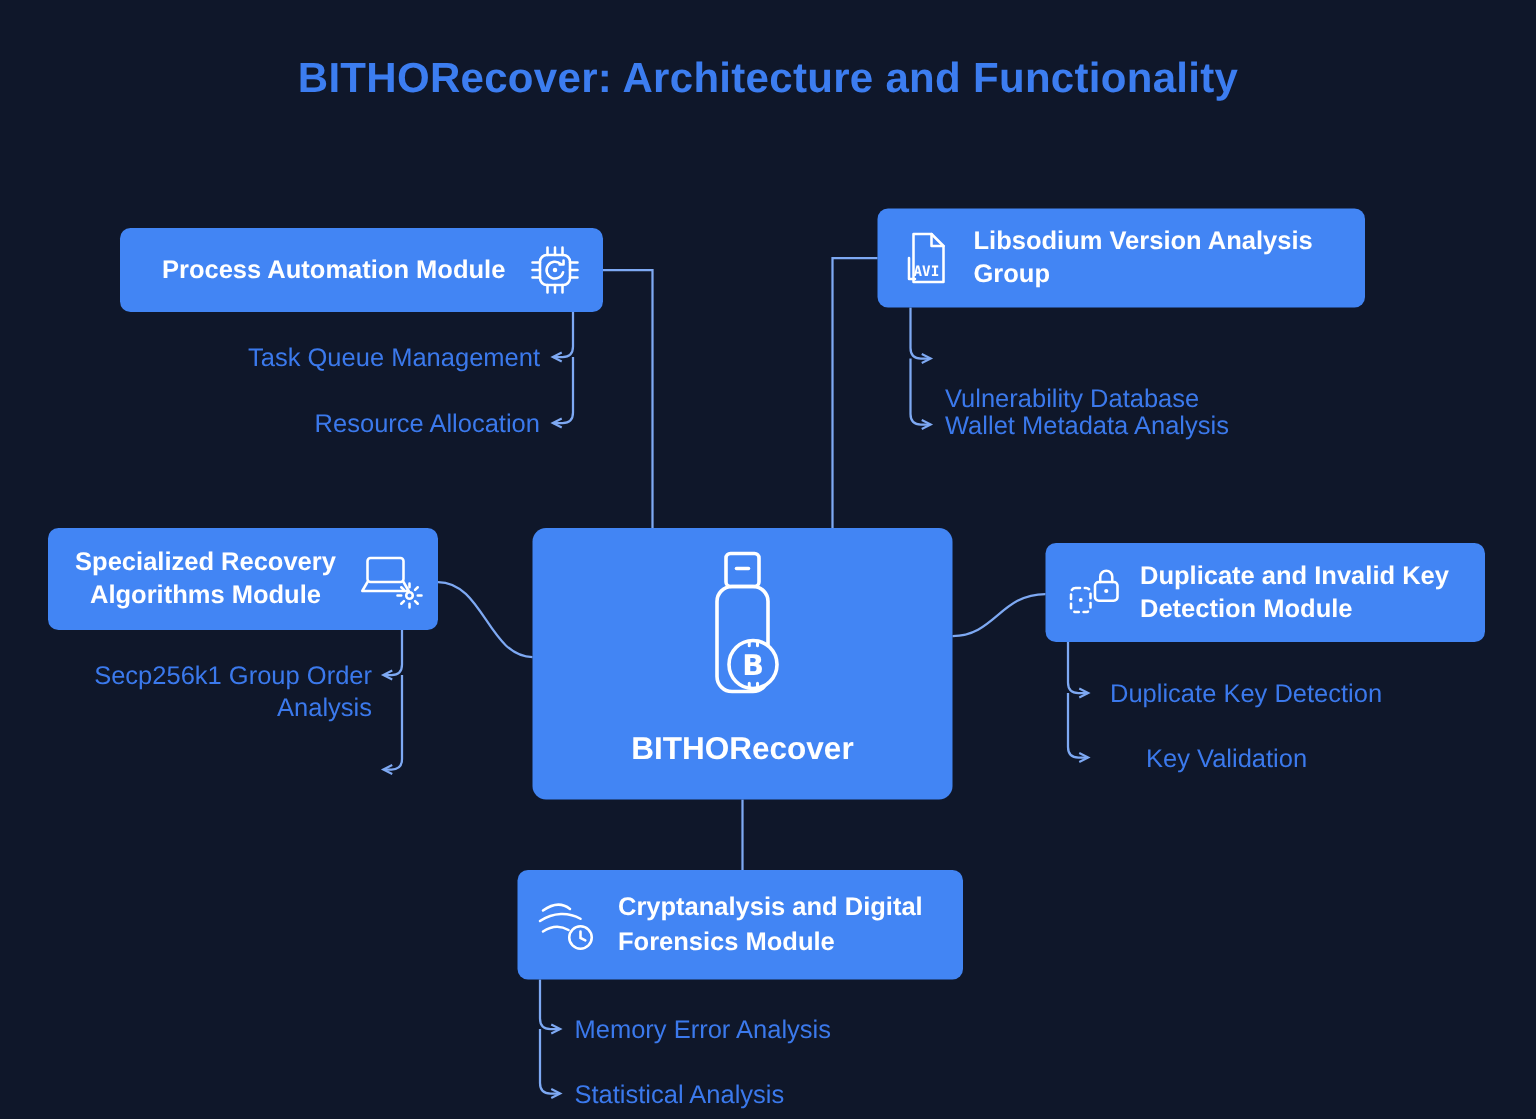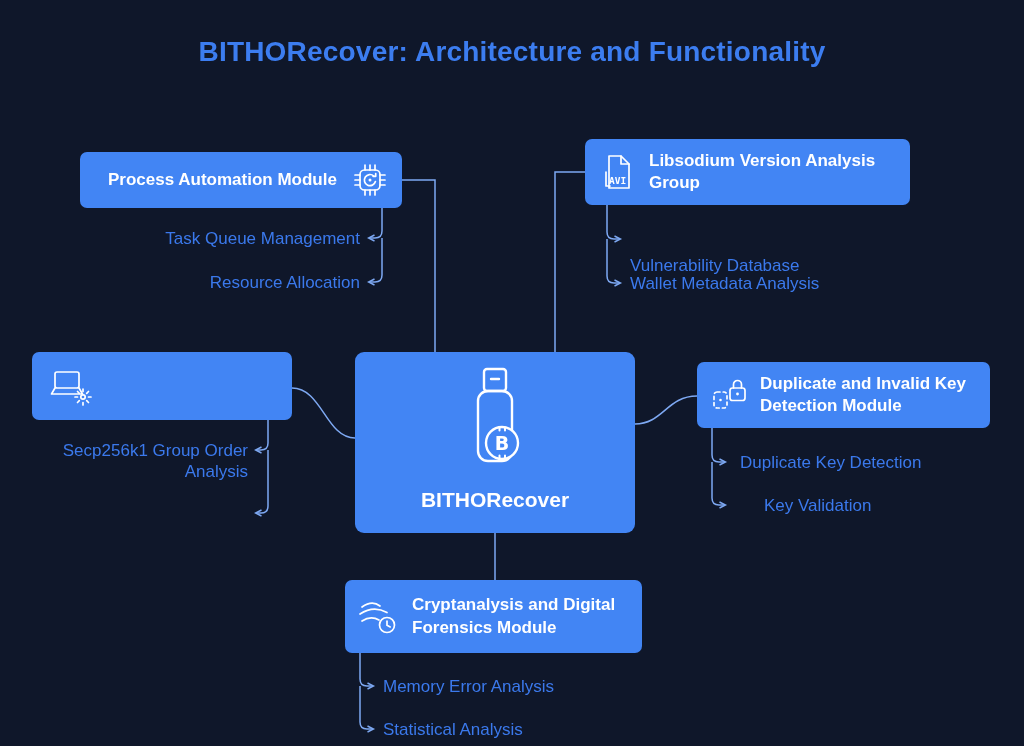--- a/index.html
+++ b/index.html
@@ -98,20 +98,21 @@
         <path d="M9 20v14h4"></path>
       </g>
       <text x="12" y="32" font-size="9.5" font-weight="bold" fill="#fff" font-family="'DejaVu Sans Mono', monospace">AVI</text>
     </svg>
     <span class="label" style="max-width:252px;">Libsodium Version Analysis Group</span>
   </div>
   <div class="subitem nowrap" style="left:630px; top:241px;margin-top:14px;">Vulnerability Database</div>
   <div class="subitem nowrap" style="left:630px; top:273px;">Wallet Metadata Analysis</div>
 
   <div class="box" style="left:32px; top:352px; width:260px; height:68px; padding:0 10px 0 14px; gap:8px;">
+    <span class="label" style="flex:1; text-align:center;">Specialized Recovery Algorithms Module</span>
     <svg class="icon" width="46" height="40" viewBox="0 0 46 40">
       <g stroke="#fff" stroke-width="1.7" fill="none" stroke-linecap="round" stroke-linejoin="round">
         <rect x="9" y="6" width="24" height="16" rx="2"></rect>
         <path d="M9 22 L5.5 28 H36.5 L33 22"></path>
         <path d="M37 25.5v-2.5 M37 36.5V39 M31.5 31h-2.5 M42.5 31H45 M33.3 27.3l-1.8-1.8 M40.7 27.3l1.8-1.8 M33.3 34.7l-1.8 1.8 M40.7 34.7l1.8 1.8"></path>
         <circle cx="37" cy="31" r="2.2"></circle>
       </g>
     </svg>
   </div>
   <div class="subitem r" style="left:48px; top:440px; width:200px;">Secp256k1 Group Order Analysis</div>

